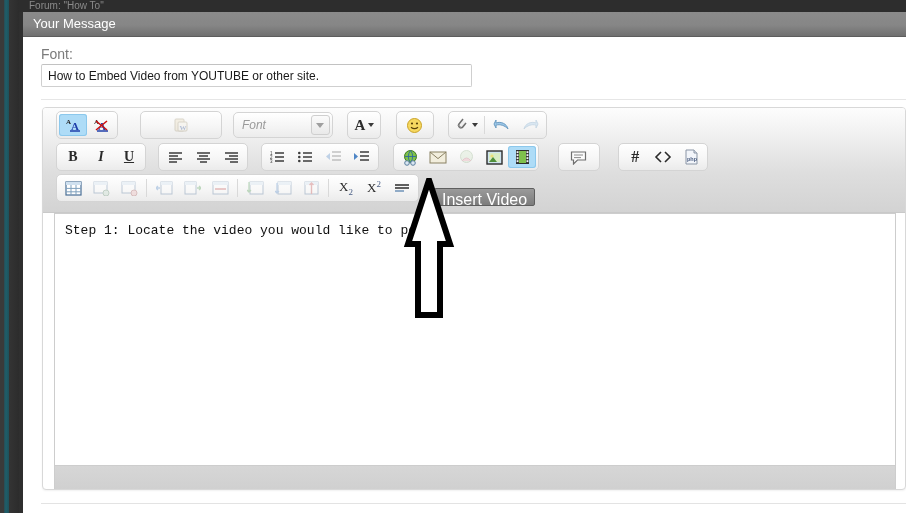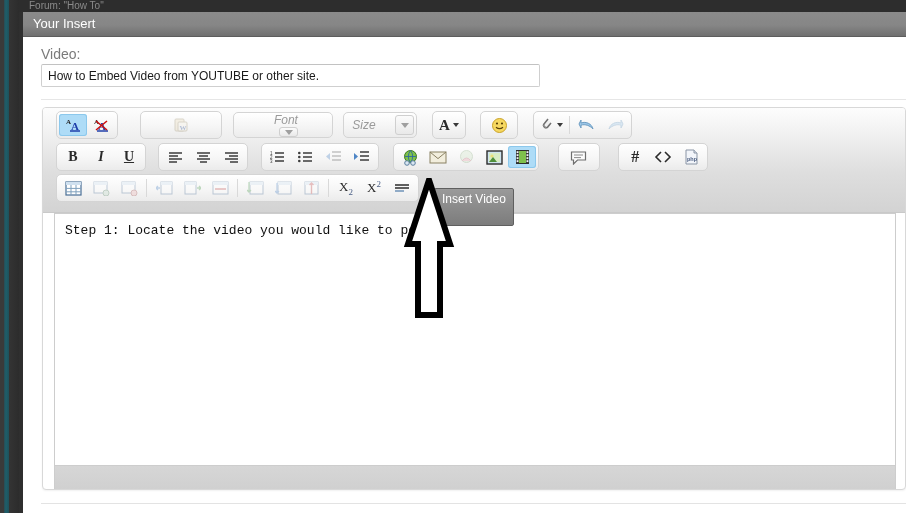--- a/index.html
+++ b/index.html
@@ -38,21 +38,21 @@
   }
 
   
   .body-card { position: absolute; left: 23px; top: 37px; width: 883px; height: 476px; background: #ffffff; }
 
   .title-label {
     position: absolute; left: 41px; top: 46px; font-size: 14px; color: #7b7b7b;
     white-space: nowrap;
   }
   .title-input {
-    position: absolute; left: 41px; top: 64px; width: 499px; height: 23px;
+    position: absolute; left: 41px; top: 64px; width: 431px; height: 23px;
     box-sizing: border-box;
     border: 1px solid #cfcfcf; border-top-color: #c2c2c2;
     background: #ffffff; border-radius: 2px;
     font-family: "Liberation Sans", sans-serif; font-size: 12px; color: #1a1a1a;
     padding: 0 6px; outline: none;
   }
 
   .hr-top { position: absolute; left: 41px; top: 99px; width: 865px; height: 1px; background: #e6e6e6; }
 
   
@@ -104,21 +104,21 @@
   
   .combo {
     display: inline-flex; align-items: center; justify-content: space-between;
     height: 24px; margin-left: 6px; padding: 0 2px 0 8px;
     background: linear-gradient(to bottom,#ffffff,#f5f5f5 55%,#ececec);
     border: 1px solid #d4d4d4; border-radius: 5px;
     color: #9a9a9a; font-style: italic; font-size: 12px;
     vertical-align: middle;
   }
   .combo .cap { white-space: nowrap; }
-  .combo-font { width: 88px; flex-direction: column; }
+  .combo-font { width: 88px; }
   .combo-size { width: 62px; }
   .arrowbox {
     width: 17px; height: 18px; margin-left: 6px;
     background: linear-gradient(to bottom,#fbfbfb,#e9e9e9);
     border: 1px solid #cfcfcf; border-radius: 3px;
     display: inline-flex; align-items: center; justify-content: center;
   }
   .caret-dn { width: 0; height: 0; border-left: 4px solid transparent; border-right: 4px solid transparent; border-top: 5px solid #9f9f9f; }
   .caret-sm { width: 0; height: 0; border-left: 3px solid transparent; border-right: 3px solid transparent; border-top: 4px solid #3a3a3a; margin-left: 3px; }
 
@@ -132,25 +132,25 @@
   .statusbar {
     position: absolute; left: 11px; top: 357px; width: 842px; height: 25px;
     background: linear-gradient(to bottom,#d6d6d6,#d0d0d0);
     border: 1px solid #cdcdcd; box-sizing: border-box;
   }
 
   .hr-bot { position: absolute; left: 41px; top: 503px; width: 865px; height: 1px; background: #e3e3e3; }
 
   
   .tooltip {
-    position: absolute; left: 434px; top: 188px; height: 38px; line-height: 21px;
+    position: absolute; left: 434px; top: 188px; height: 18px; line-height: 21px;
     padding: 0 7px; box-sizing: border-box;
     background: linear-gradient(to bottom,#9a9a9a,#7c7c7c);
     border: 1px solid #5f5f5f; border-radius: 2px;
-    color: #ffffff; font-size: 12px; white-space: nowrap;
+    color: #ffffff; font-size: 16px; white-space: nowrap;
     z-index: 40;
   }
 
   
   .annot-arrow { position: absolute; left: 399px; top: 178px; width: 62px; height: 140px; z-index: 50; }
 
   
   svg { display: block; }
 </style>
 </head>
@@ -160,25 +160,25 @@
 
   <div class="left-strip-a"></div>
   <div class="left-strip-teal"></div>
   <div class="left-strip-b"></div>
   <div class="left-strip-c"></div>
 
   <div class="topbar"></div>
   <div class="topbar-label">Forum: "How To"</div>
 
   <div class="msg-header"></div>
-  <div class="msg-header-label">Your Insert</div>
+  <div class="msg-header-label">Your Message</div>
 
   <div class="body-card"></div>
 
-  <div class="title-label">Video:</div>
+  <div class="title-label">Font:</div>
   <input class="title-input" value="How to Embed Video from YOUTUBE or other site." style="">
 
   <div class="hr-top"></div>
 
   <div class="editor-panel">
 
     <div class="toolbar-wrap">
 
       <div class="trow trow1">
 
@@ -210,26 +210,20 @@
           </span>
         </span>
 
         <span class="combo combo-font">
           <span class="cap">Font</span>
           <span class="arrowbox">
               <i class="caret-dn"></i>
             </span>
         </span>
 
-        <span class="combo combo-size">
-          <span class="cap">Size</span>
-          <span class="arrowbox">
-              <i class="caret-dn"></i>
-            </span>
-        </span>
 
         <span class="grp" style="margin-left:10px;">
           <span class="btn">
             <span class="lbl-serif">A</span>
             <i class="caret-sm"></i>
           </span>
         </span>
 
         <span class="grp" style="margin-left:10px;padding:0 4px;">
           <span class="btn">

